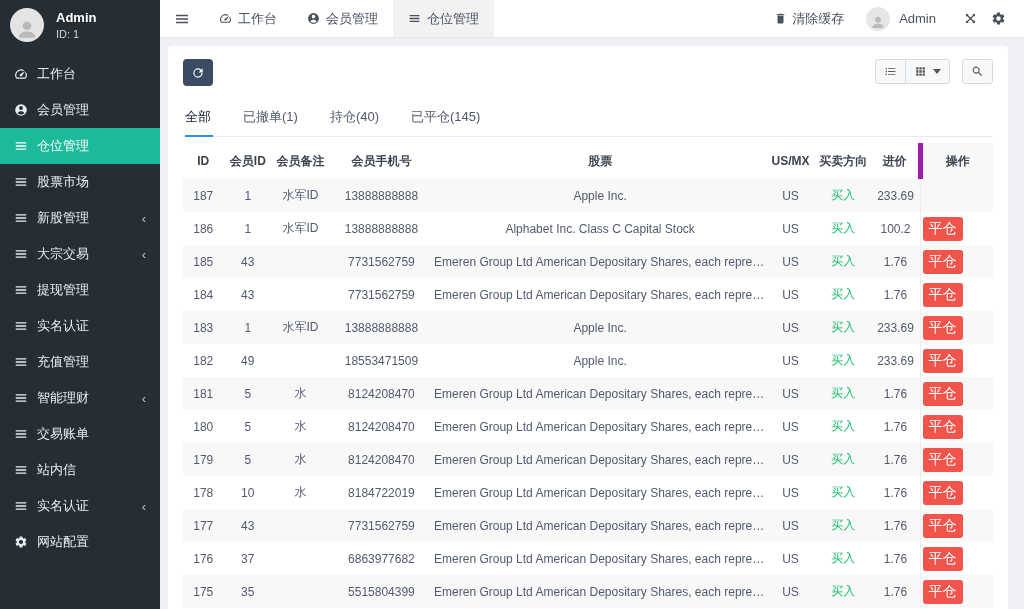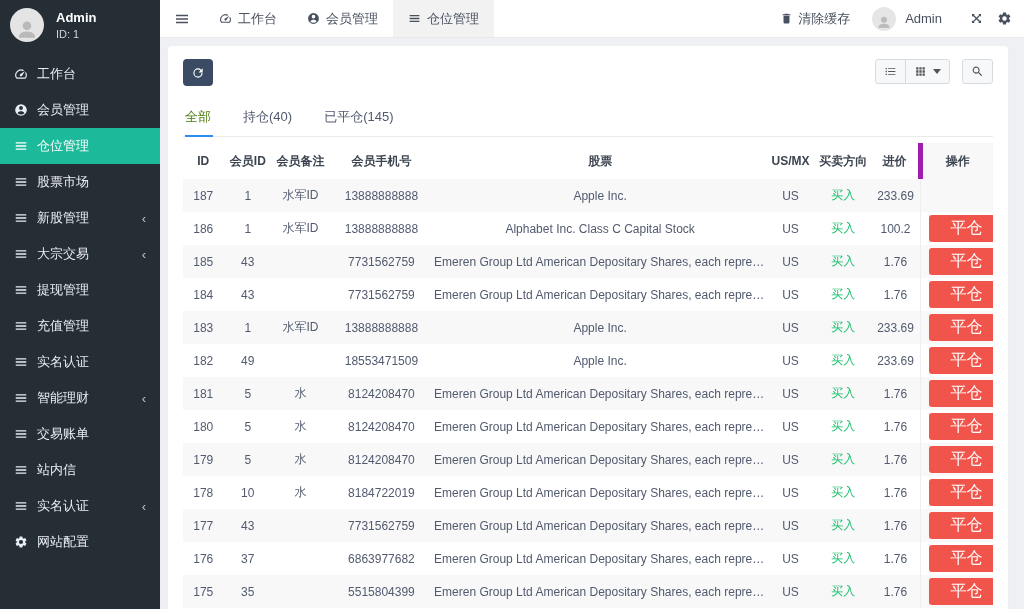--- a/index.html
+++ b/index.html
@@ -26,21 +26,21 @@
 
   
   .topbar { position:fixed; left:160px; top:0; width:864px; height:38px; background:#fff; border-bottom:1px solid #e8e8e8; display:flex; align-items:stretch; z-index:9; }
   .tb-toggle { width:44px; display:flex; align-items:center; justify-content:center; cursor:pointer; color:#495060; }
   .tb-toggle svg { width:16px; height:16px; }
   .tb-nav { display:flex; align-items:stretch; }
   .tb-item { display:flex; align-items:center; padding:0 15px; cursor:pointer; color:#495060; }
   .tb-item.active { background:#f2f2f2; }
   .tb-ic { width:13px; height:13px; margin-right:6px; }
   .tb-ic svg { width:13px; height:13px; }
-  .tb-right { margin-left:auto; display:flex; align-items:center; padding-right:6px; }
+  .tb-right { margin-left:auto; display:flex; align-items:center; padding-right:12px; }
   .tb-cache { display:flex; align-items:center; cursor:pointer; margin-right:22px; }
   .tb-cache .tb-ic { margin-right:5px; }
   .tb-user { display:flex; align-items:center; cursor:pointer; margin-right:20px; }
   .tb-avatar { width:24px; height:24px; border-radius:50%; background:#e6e6e6; overflow:hidden; display:flex; align-items:flex-end; justify-content:center; margin-right:9px; }
   .tb-avatar svg { width:18px; height:18px; }
   .tb-iconbtn { width:28px; display:flex; align-items:center; justify-content:center; cursor:pointer; color:#495060; }
   .tb-iconbtn svg { width:15px; height:15px; }
 
   
   .content { position:fixed; left:160px; top:39px; width:864px; height:570px; background:#eef0f4; padding:7px 16px 0 8px; }
@@ -53,31 +53,31 @@
   .vbtn { height:25px; background:#f7f8fa; border:1px solid #d7dbe0; color:#555; display:flex; align-items:center; justify-content:center; cursor:pointer; padding:0 8px; }
   .vbtn svg { width:13px; height:13px; }
   .vbtn.first { border-radius:3px 0 0 3px; }
   .vbtn.last { border-radius:0 3px 3px 0; margin-left:-1px; }
   .vbtn.solo { border-radius:3px; margin-left:12px; }
   .caret { width:0; height:0; border-left:4px solid transparent; border-right:4px solid transparent; border-top:5px solid #555; margin-left:6px; }
 
   .tabs { display:flex; margin-top:14px; border-bottom:1px solid #e8eaec; }
   .tab { padding:8px 16px 10px 16px; font-size:13px; color:#515a6e; cursor:pointer; position:relative; }
   .tab:first-child { padding-left:2px; }
-  .tab.active { color:#4d7c0f;text-align:right; }
+  .tab.active { color:#0f172a;text-align:right; }
   .tab.active:after { content:""; position:absolute; left:2px; right:14px; bottom:-1px; height:2px; background:#2d8cf0; }
 
   table { width:100%; border-collapse:collapse; table-layout:fixed; margin-top:6px; font-size:12px; }
   thead th { font-weight:bold; color:#3c4450; height:36px; white-space:nowrap; overflow:hidden; }
   thead th.ops { background:#f8f8f9; border-left:5px solid #a21caf; }
   tbody td { height:33px; text-align:center; color:#515a6e; white-space:nowrap; overflow:hidden; text-overflow:ellipsis; }
   tbody tr:nth-child(odd) { background:#f8f8f9; }
   td.dir { color:#19be6b; font-weight:normal; }
   td.ops { border-left:1px solid #eceef1; }
-  .mini-btn { display:inline-block; border:none; color:#fff; font-size:16px; padding:3px 22px; border-radius:3px; cursor:pointer; margin:0 8px; font-family:inherit; }
+  .mini-btn { display:inline-block; border:none; color:#fff; font-size:14px; padding:3px 6px; border-radius:3px; cursor:pointer; margin:0 2px; font-family:inherit; }
   .mini-btn.close  { background:#f0544a; }
   .mini-btn.lock   { background:#2d8cf0; }
   .mini-btn.unlock { background:#f5a623; }
 </style>
 </head>
 <body>
 
 <aside class="sidebar">
   <div class="side-user">
     <div class="side-avatar">
@@ -148,29 +148,29 @@
           </svg>
         </span>
         <span class="side-label">提现管理</span>
       </div>
       <div class="side-item">
         <span class="side-ic">
           <svg viewBox="0 0 24 24">
             <path fill="currentColor" d="M3 5.5h18v2.4H3zM3 10.8h18v2.4H3zM3 16.1h18v2.4H3z"></path>
           </svg>
         </span>
+        <span class="side-label">实名认证</span>
+      </div>
+      <div class="side-item">
+        <span class="side-ic">
+          <svg viewBox="0 0 24 24">
+            <path fill="currentColor" d="M3 5.5h18v2.4H3zM3 10.8h18v2.4H3zM3 16.1h18v2.4H3z"></path>
+          </svg>
+        </span>
         <span class="side-label">充值管理</span>
-      </div>
-      <div class="side-item">
-        <span class="side-ic">
-          <svg viewBox="0 0 24 24">
-            <path fill="currentColor" d="M3 5.5h18v2.4H3zM3 10.8h18v2.4H3zM3 16.1h18v2.4H3z"></path>
-          </svg>
-        </span>
-        <span class="side-label">实名认证</span>
       </div>
       <div class="side-item">
         <span class="side-ic">
           <svg viewBox="0 0 24 24">
             <path fill="currentColor" d="M3 5.5h18v2.4H3zM3 10.8h18v2.4H3zM3 16.1h18v2.4H3z"></path>
           </svg>
         </span>
         <span class="side-label">智能理财</span>
         <span class="side-arrow">‹</span>
       </div>
@@ -297,20 +297,21 @@
         <div class="vbtn solo">
           <svg viewBox="0 0 24 24">
               <path fill="currentColor" d="M15.5 14h-.79l-.28-.27a6.5 6.5 0 10-.7.7l.27.28v.79l5 4.99L20.49 19l-4.99-5zm-6 0A4.5 4.5 0 1114 9.5 4.5 4.5 0 019.5 14z"></path>
             </svg>
         </div>
       </div>
     </div>
 
     <div class="tabs">
         <div class="tab active">全部</div>
+        <div class="tab">已撤单(1)</div>
         <div class="tab">持仓(40)</div>
         <div class="tab">已平仓(145)</div>
       </div>
 
     <table>
       <colgroup>
         <col style="width:5%">
           <col style="width:6%">
           <col style="width:7%">
           <col style="width:13%">

